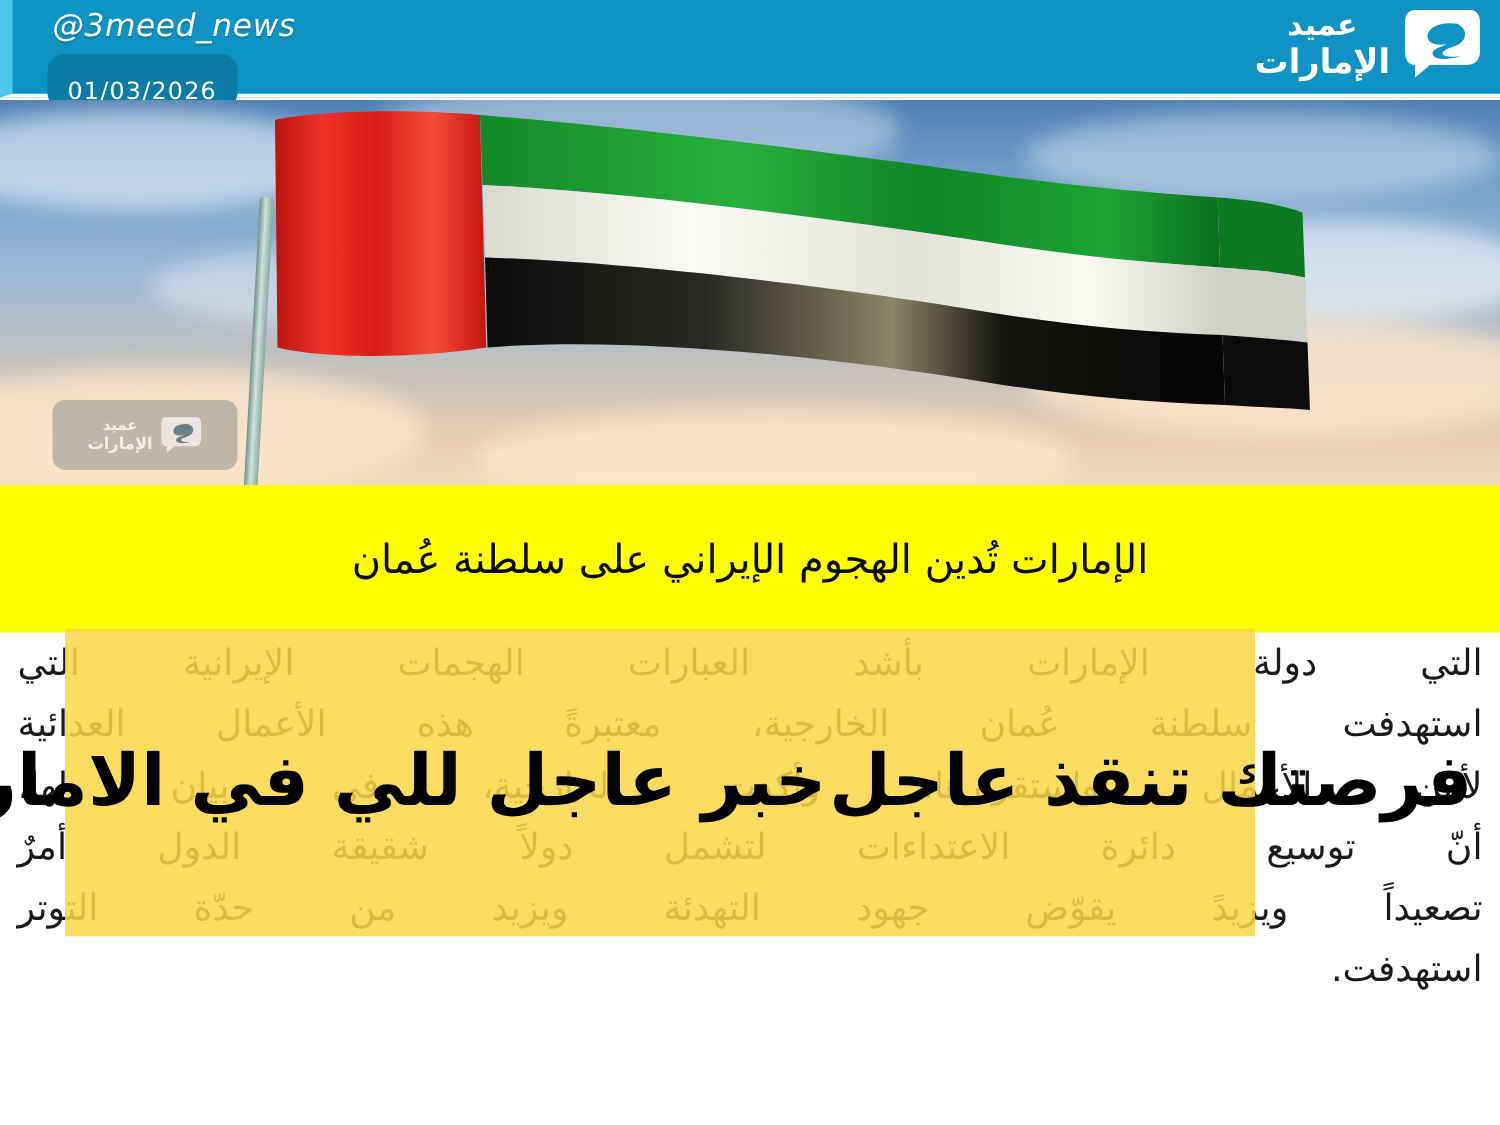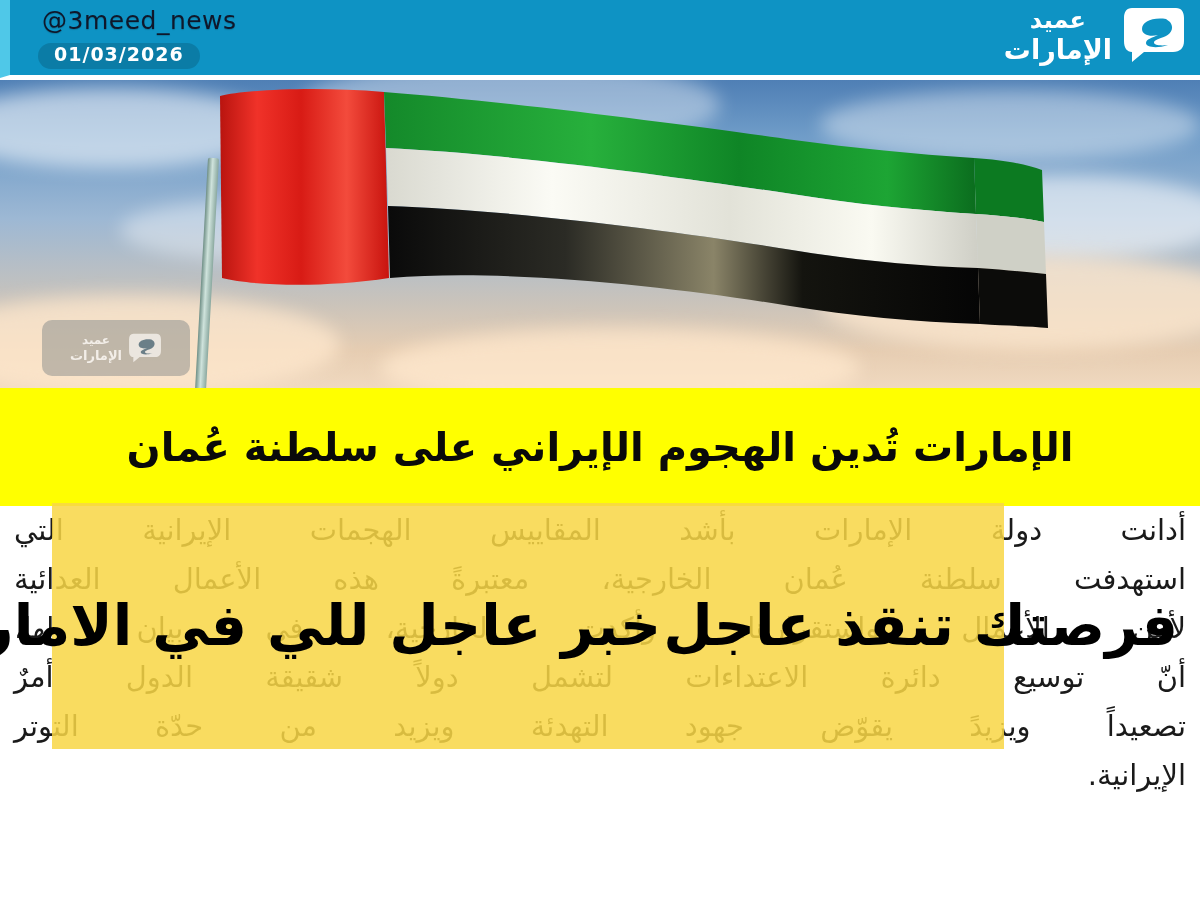--- a/index.html
+++ b/index.html
@@ -35,39 +35,39 @@
   }
   .header-inner {
     position: relative;
     width: 100%;
     height: 100%;
   }
   .handle {
     position: absolute;
     left: 32px;
     top: 6px;
-    color: #0f172a;
+    color: #ffffff;
     font-size: 25px;
     font-weight: 500;
     letter-spacing: 0.5px;
     text-shadow: 0 1px 1px rgba(0,0,0,.18);
     white-space: nowrap;
+    font-style: italic;
   }
   .date-badge {
     position: absolute;
     left: 28px;
     top: 43px;
     background: #0b7ca6;
     color: #ffffff;
     font-size: 19px;
-    padding: 0 16px 4px 16px;
+    padding: 19px 16px 4px 16px;
     border-radius: 14px;
     letter-spacing: 1px;
     white-space: nowrap;
-    font-weight: bold;
   }
   .brand {
     position: absolute;
     right: 14px;
     top: 5px;
     display: flex;
     align-items: center;
     gap: 10px;
     direction: rtl;
   }
@@ -168,22 +168,22 @@
     display: flex;
     align-items: center;
     justify-content: center;
     box-sizing: border-box;
     padding: 0 54px;
   }
   .headline-text {
     direction: rtl;
     text-align: center;
     color: #0a0a0a;
-    font-size: 40px;
-    font-weight: 700;
+    font-size: 32px;
+    font-weight: 400;
     line-height: 1.25;
     letter-spacing: .5px;
     font-family: "DejaVu Sans", "Liberation Sans", sans-serif;
   }
 
   
   .body-text {
     position: absolute;
     left: 0;
     top: 506px;
@@ -331,26 +331,26 @@
     </div>
 
   </div>
 
   <div class="headline-band">
     <div class="headline-text">الإمارات تُدين الهجوم الإيراني على سلطنة عُمان</div>
   </div>
 
   <div class="body-text">
     <p>
-      <span class="body-line">أدانت دولة الإمارات بأشد المقاييس الهجمات الإيرانية التي</span>
+      <span class="body-line">التي دولة الإمارات بأشد العبارات الهجمات الإيرانية التي</span>
       <span class="body-line">استهدفت سلطنة عُمان الخارجية، معتبرةً هذه الأعمال العدائية</span>
       <span class="body-line">لأمن الأعمال واستقرارها. وأكدت الخارجية، في بيان لها،</span>
       <span class="body-line">أنّ توسيع دائرة الاعتداءات لتشمل دولاً شقيقة الدول أمرٌ</span>
       <span class="body-line">تصعيداً ويزيدً يقوّض جهود التهدئة ويزيد من حدّة التوتر</span>
-      <span class="body-line last">الإيرانية.</span>
+      <span class="body-line last">استهدفت.</span>
     </p>
   </div>
 
   <div class="promo-overlay">
     <div class="promo-line">خبر عاجل للي في الامارات!</div>
     <div class="promo-line">فرصتك تنقذ عاجل</div>
   </div>
 
 </div>
 

